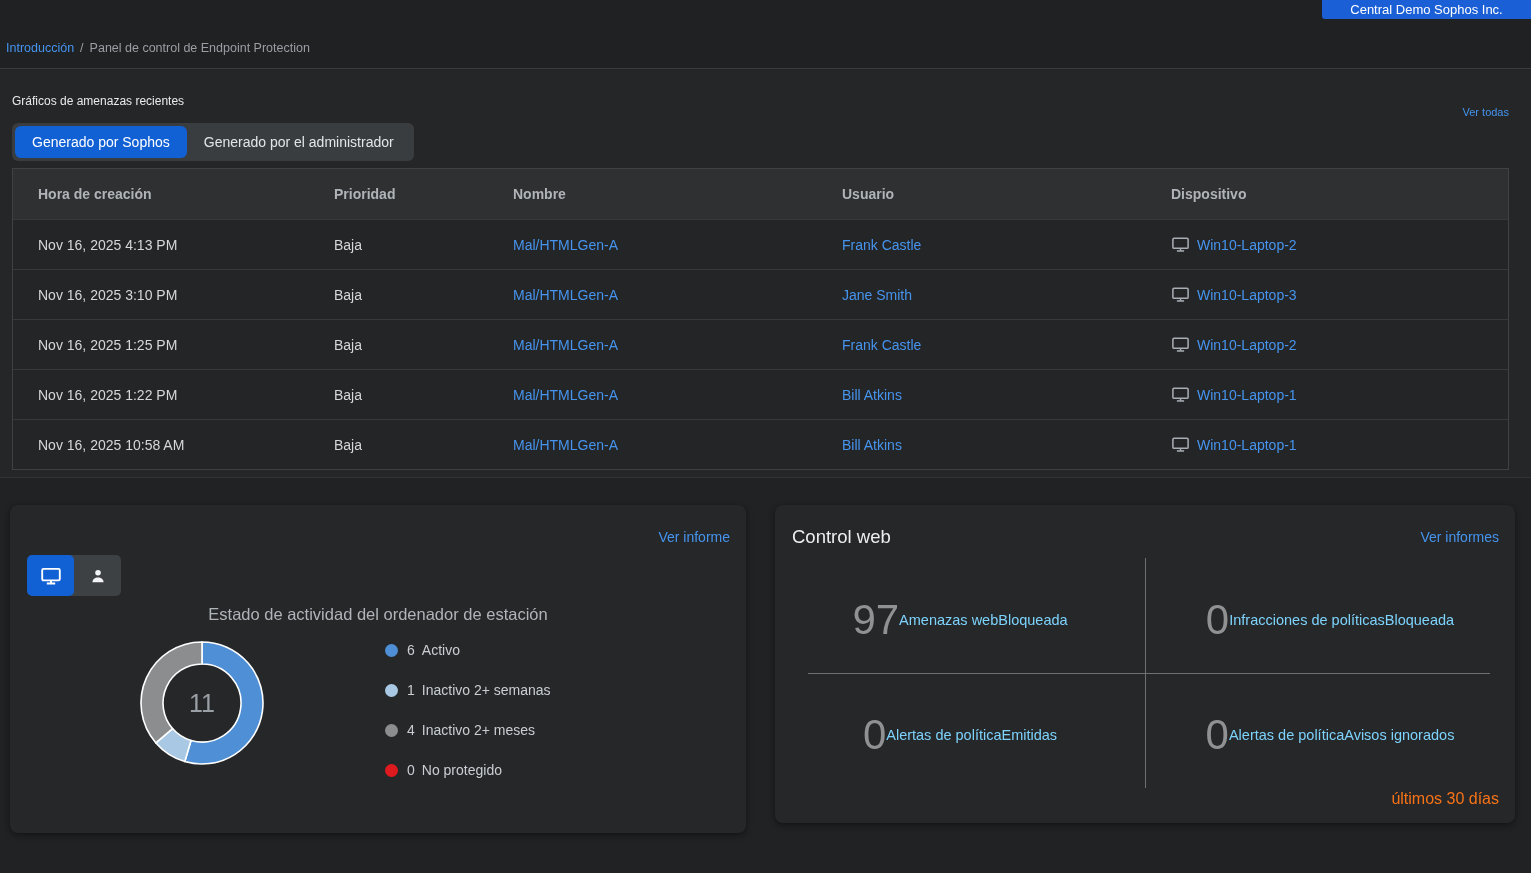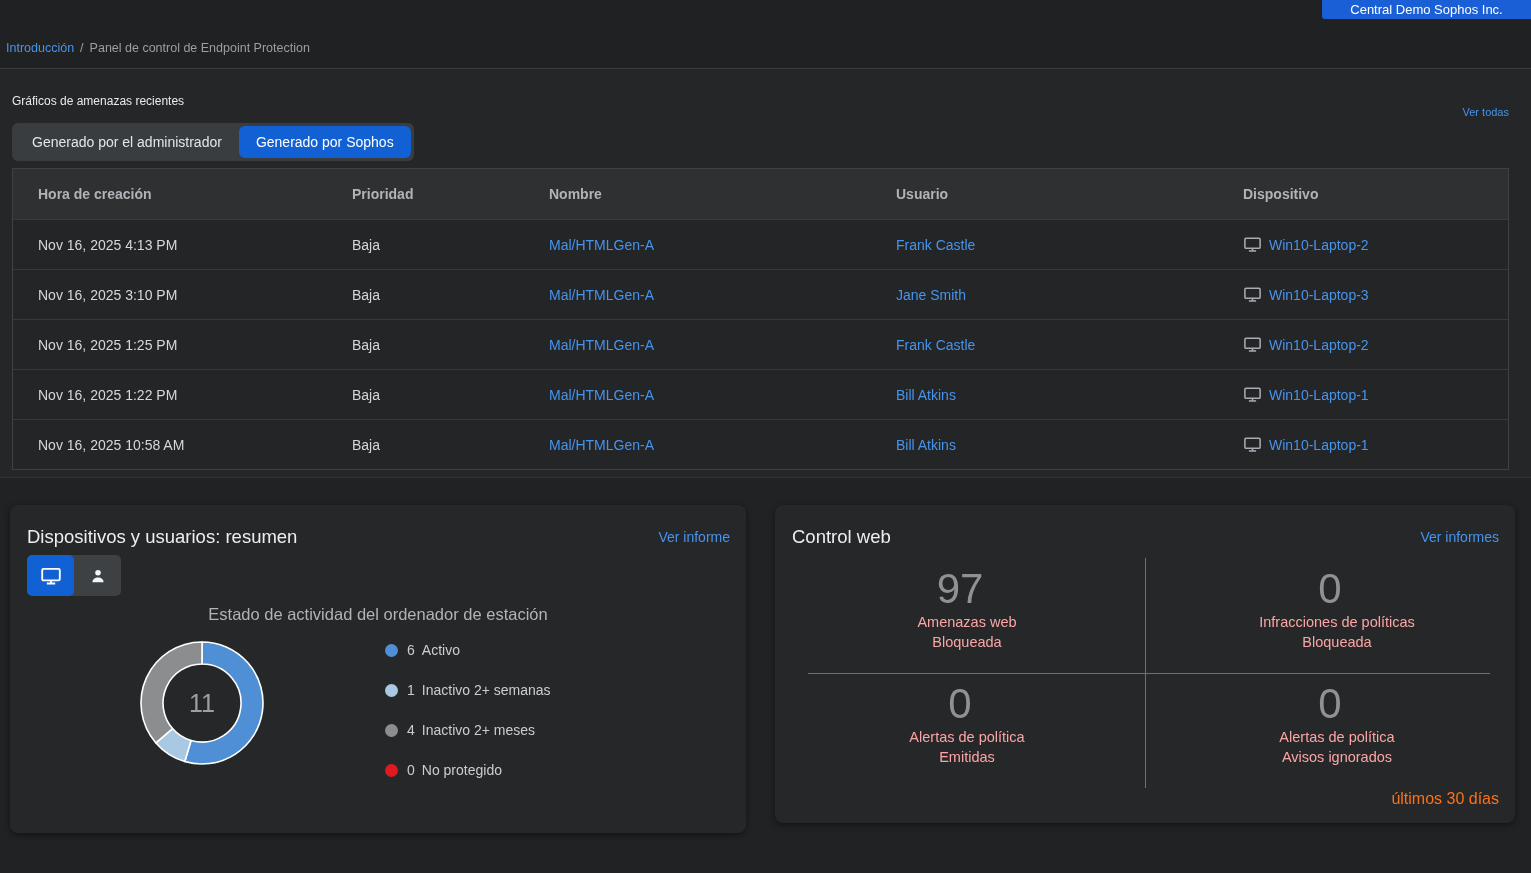--- a/index.html
+++ b/index.html
@@ -28,21 +28,21 @@
   .view-all { position:absolute; right:22px; top:36px; font-size:11px; }
 
   .tabs { position:absolute; left:12px; top:53px; display:inline-flex; align-items:center;
           background:#3a3d40; border-radius:6px; padding:3px; height:38px; }
   .tab { height:32px; line-height:32px; padding:0 17px; font-size:14px; color:#e3e5e7;
          border-radius:6px; cursor:pointer; white-space:nowrap; }
   .tab.active { background:#1261d4; color:#ffffff; }
 
   .threat-table { position:absolute; left:12px; top:98px; width:1497px;
           border:1px solid #3f4245; background:#232527; }
-  .t-row { display:flex; height:50px; align-items:center; font-size:14px;gap:18px; }
+  .t-row { display:flex; height:50px; align-items:center; font-size:14px; }
   .t-row + .t-row { border-top:1px solid #37393c; }
   .t-head { background:#2e3032; color:#b0b4b8; font-weight:700; }
   .c1 { width:321px; padding-left:25px; }
   .c2 { width:179px; }
   .c3 { width:329px; }
   .c4 { width:329px; }
   .c5 { flex:1; display:flex; align-items:center; gap:7px; }
   .t-head .c5 { display:block; }
   .cell-text { color:#d5d7d9; }
   .dev-icon { width:19px; height:19px; flex:0 0 auto; }
@@ -66,44 +66,44 @@
   .donut-center { position:absolute; left:0; top:0; width:130px; height:130px;
                   display:flex; align-items:center; justify-content:center;
                   font-size:25px; color:#9aa0a6; pointer-events:none; }
   .legend { position:absolute; left:375px; top:135px; }
   .legend-item { display:flex; align-items:center; height:20px; margin-bottom:20px; font-size:14px; color:#caced2; }
   .legend-dot { width:13px; height:13px; border-radius:50%; margin-right:9px; flex:0 0 auto; }
   .legend-val { margin-right:7px; }
 
   
   .wc-grid { position:absolute; left:0; top:53px; width:740px; height:230px; display:flex; flex-wrap:wrap; }
-  .wc-cell { width:370px; height:115px; display:flex; flex-direction:column; align-items:center; padding-top:8px; }
+  .wc-cell { width:370px; height:115px; display:flex; flex-direction:row; align-items:center; padding-top:8px;justify-content:center; }
   .wc-num { font-size:42px; font-weight:300; color:#8f9193; line-height:46px; }
-  .wc-line { font-size:14.5px; color:#fca5a5; line-height:20px;margin-left:14px; }
+  .wc-line { font-size:14.5px; color:#7dd3fc; line-height:20px; }
   .v-divider { position:absolute; left:370px; top:53px; width:1px; height:230px; background:#6e7073; }
   .h-divider { position:absolute; left:33px; top:168px; width:682px; height:1px; background:#6e7073; }
   .footnote { position:absolute; right:16px; top:285px; font-size:16px; color:#f97316;text-align:center; }
 </style>
 </head>
 <body>
 
 <div class="header">
   <div class="breadcrumb">
     <a class="link">Introducción</a><span class="sep">/</span><span>Panel de control de Endpoint Protection</span>
   </div>
   <div class="account-badge">Central Demo Sophos Inc.</div>
 </div>
 
 <div class="top-section">
   <div class="section-title">Gráficos de amenazas recientes</div>
   <a class="view-all link">Ver todas</a>
 
   <div class="tabs">
+    <div class="tab active">Generado por Sophos</div>
     <div class="tab">Generado por el administrador</div>
-    <div class="tab active">Generado por Sophos</div>
   </div>
 
   <div class="threat-table">
     <div class="t-row t-head">
       <div class="c1">Hora de creación</div>
       <div class="c2">Prioridad</div>
       <div class="c3">Nombre</div>
       <div class="c4">Usuario</div>
       <div class="c5">Dispositivo</div>
     </div>
@@ -179,21 +179,20 @@
             <line x1="10" y1="14" x2="10" y2="16.5"></line>
             <line x1="6.2" y1="16.8" x2="13.8" y2="16.8"></line>
           </svg>
         <a class="link">Win10-Laptop-1</a>
       </div>
     </div>
   </div>
 </div>
 
 <div class="card card-devices">
-  <div class="card-title">Dispositivos y usuarios: resumen</div>
   <a class="card-link link">Ver informe</a>
 
   <div class="toggle">
     <div class="toggle-btn active">
       <svg width="22" height="22" viewBox="0 0 20 20" fill="none" stroke="#ffffff" stroke-width="1.7">
           <rect x="2" y="3.5" width="16" height="10.5" rx="1.2"></rect>
           <line x1="10" y1="14" x2="10" y2="16.5"></line>
           <line x1="6.2" y1="16.8" x2="13.8" y2="16.8"></line>
         </svg>
     </div>

